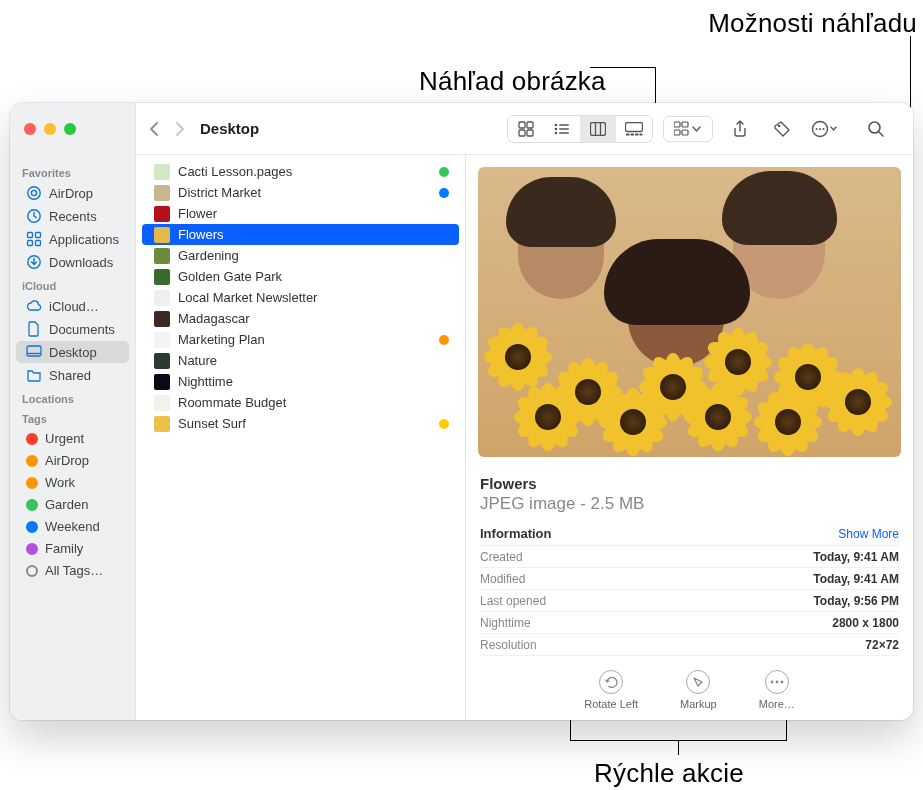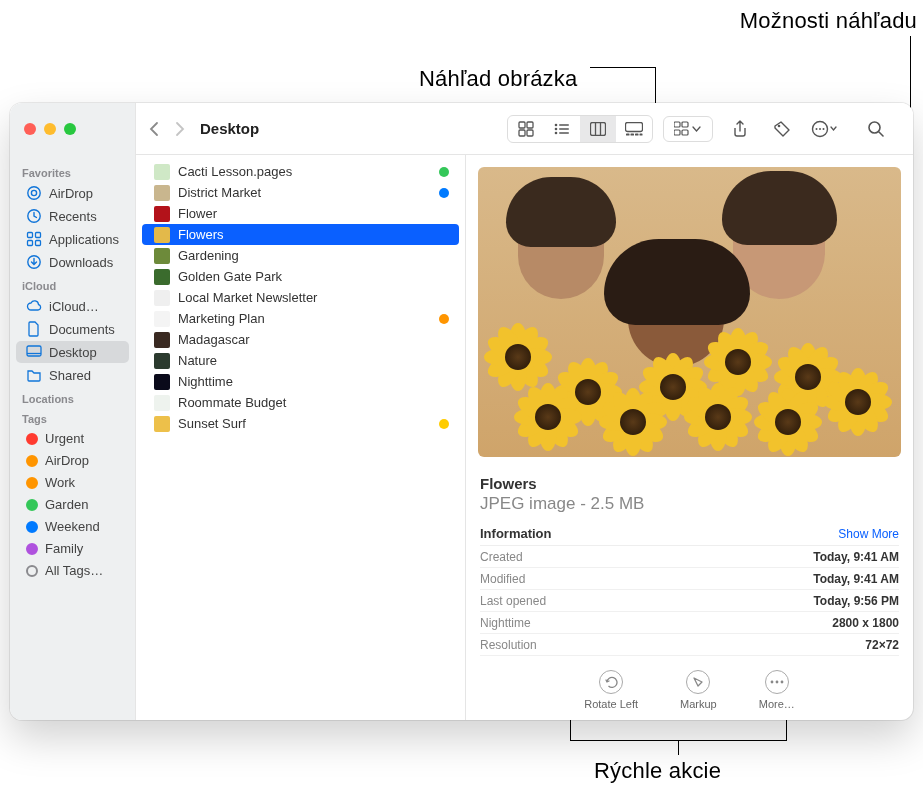--- a/index.html
+++ b/index.html
@@ -1,17 +1,17 @@
 <!DOCTYPE html>
 <html><head>
 <meta charset="utf-8">
 <style>
 * { margin: 0; padding: 0; box-sizing: border-box; font-family: -apple-system, BlinkMacSystemFont, "Helvetica Neue", Arial, sans-serif; -webkit-font-smoothing: antialiased; }
 body { background: #fff; width: 923px; height: 790px; position: relative; }
-.callout { position: absolute; font-size: 22px; color: #000; letter-spacing: 0.2px; }
+.callout { position: absolute; font-size: 26px; color: #000; letter-spacing: 0.2px; }
 .callout-line { position: absolute; background: #000; }
 .window {
   position: absolute; left: 10px; top: 103px; width: 903px; height: 617px;
   border-radius: 12px; overflow: hidden; background: #fff;
   box-shadow: 0 0 0 1px rgba(0,0,0,0.08), 0 18px 40px rgba(0,0,0,0.18);
   display: flex; flex-direction: column;
 }
 .toolbar { height: 52px; display: flex; align-items: center; background: #fff; border-bottom: 1px solid #e5e5e5; }
 .sidebar-top { width: 126px; background: #eef0f1; height: 52px; display: flex; align-items: center; padding-left: 14px; gap: 8px; border-right: 1px solid #e5e5e5; }
 .traffic-dot { width: 12px; height: 12px; border-radius: 50%; }
@@ -300,27 +300,27 @@
         </div>
         <div class="file-row">
           <div class="file-thumb" style="background: rgb(58, 107, 45);"></div>
           <span>Golden Gate Park</span>
         </div>
         <div class="file-row">
           <div class="file-thumb" style="background: rgb(239, 239, 239);"></div>
           <span>Local Market Newsletter</span>
         </div>
         <div class="file-row">
+          <div class="file-thumb" style="background: rgb(58, 42, 34);"></div>
+          <span>Madagascar</span>
+        </div>
+        <div class="file-row">
           <div class="file-thumb" style="background: rgb(244, 244, 244);"></div>
           <span>Marketing Plan</span>
           <div class="file-dot" style="background: rgb(255, 149, 0);"></div>
-        </div>
-        <div class="file-row">
-          <div class="file-thumb" style="background: rgb(58, 42, 34);"></div>
-          <span>Madagascar</span>
         </div>
         <div class="file-row">
           <div class="file-thumb" style="background: rgb(43, 58, 46);"></div>
           <span>Nature</span>
         </div>
         <div class="file-row">
           <div class="file-thumb" style="background: rgb(10, 10, 26);"></div>
           <span>Nighttime</span>
         </div>
         <div class="file-row">

